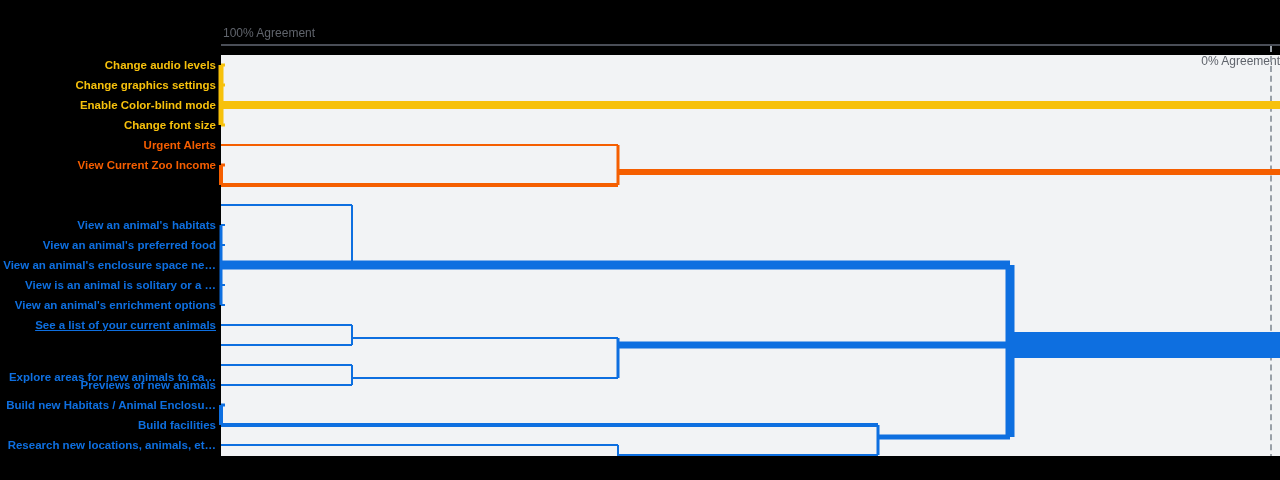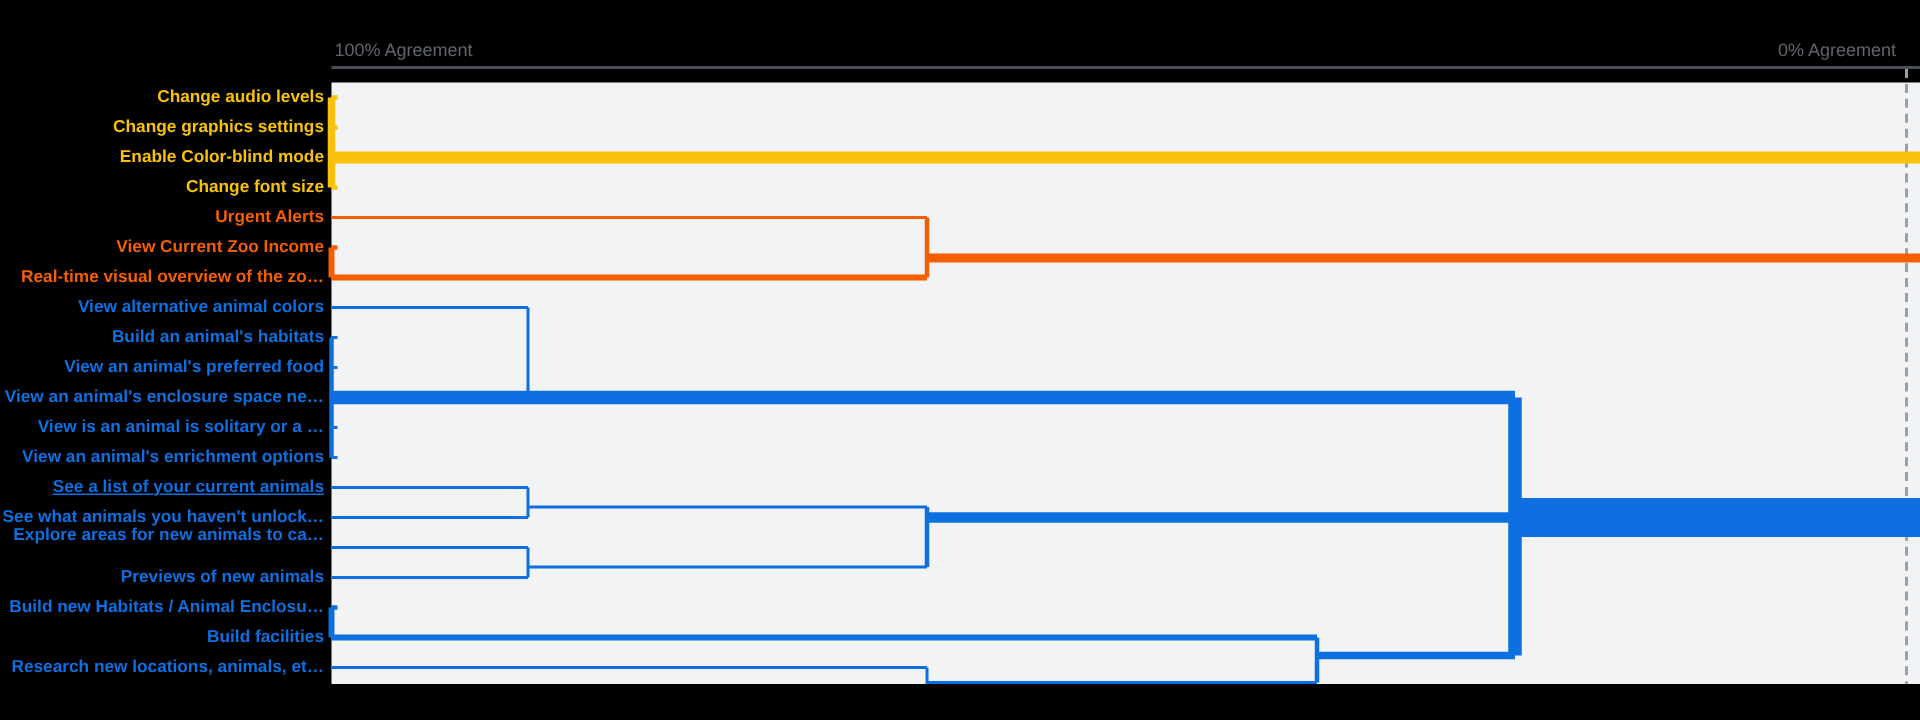--- a/index.html
+++ b/index.html
@@ -34,21 +34,21 @@
     background: #4A4E57;
   }
   .axis-label {
     position: absolute;
     top: 26px;
     font-size: 12px;
     color: #60646C;
     white-space: nowrap;
   }
   #axis-label-left { left: 223px; }
-  #axis-label-right { right: 16px; }
+  #axis-label-right { right: 0px; margin-top: 28px; }
 
   
   #cut-line {
     position: absolute;
     left: 1270px;
     top: 46px;
     width: 0;
     height: 434px;
     border-left: 2px dashed #9AA0A8;
   }
@@ -94,30 +94,27 @@
 
   <div id="cut-line"></div>
 
   <div id="labels">
       <div class="leaf-label" style="top: 0px; color: rgb(247, 193, 12); text-align: center;">Change audio levels</div>
       <div class="leaf-label" style="top: 20px; color: rgb(247, 193, 12);">Change graphics settings</div>
       <div class="leaf-label" style="top: 40px; color: rgb(247, 193, 12);">Enable Color-blind mode</div>
       <div class="leaf-label" style="top: 60px; color: rgb(247, 193, 12);">Change font size</div>
       <div class="leaf-label" style="top: 80px; color: rgb(245, 94, 0);">Urgent Alerts</div>
       <div class="leaf-label" style="top: 100px; color: rgb(245, 94, 0);">View Current Zoo Income</div>
-      <div class="leaf-label" style="top: 120px; color: rgb(245, 94, 0);">Real-time visual overview of the zo…</div>
-      <div class="leaf-label" style="top: 140px; color: rgb(14, 111, 224);">View alternative animal colors</div>
-      <div class="leaf-label" style="top: 160px; color: rgb(14, 111, 224);">Build an animal's habitats</div>
+      <div class="leaf-label" style="top: 160px; color: rgb(14, 111, 224);">View an animal's habitats</div>
       <div class="leaf-label" style="top: 180px; color: rgb(14, 111, 224);">View an animal's preferred food</div>
       <div class="leaf-label" style="top: 220px; color: rgb(14, 111, 224);">View is an animal is solitary or a …</div>
       <div class="leaf-label" style="top: 200px; color: rgb(14, 111, 224);">View an animal's enclosure space ne…</div>
       <div class="leaf-label" style="top: 240px; color: rgb(14, 111, 224); margin-left: 20px;">View an animal's enrichment options</div>
       <div class="leaf-label" style="top: 260px; color: rgb(14, 111, 224); text-decoration: underline;">See a list of your current animals</div>
-      <div class="leaf-label" style="top: 280px; color: rgb(14, 111, 224);">See what animals you haven't unlock…</div>
-      <div class="leaf-label" style="top: 292px; color: rgb(14, 111, 224);">Explore areas for new animals to ca…</div>
+      <div class="leaf-label" style="top: 312px; color: rgb(14, 111, 224);">Explore areas for new animals to ca…</div>
       <div class="leaf-label" style="top: 320px; color: rgb(14, 111, 224);">Previews of new animals</div>
       <div class="leaf-label" style="top: 340px; color: rgb(14, 111, 224);">Build new Habitats / Animal Enclosu…</div>
       <div class="leaf-label" style="top: 360px; color: rgb(14, 111, 224);">Build facilities</div>
       <div class="leaf-label" style="top: 380px; color: rgb(14, 111, 224);">Research new locations, animals, et…</div>
       <div class="leaf-label" style="top: 400px; color: rgb(14, 111, 224);">Zoo Urgent Section</div>
     </div>
 
   <svg id="dendro" viewBox="0 0 1280 480" preserveAspectRatio="none">
       <line x1="221" y1="65" x2="221" y2="125" stroke="#F7C10C" stroke-width="5" stroke-linecap="butt"></line>
       <line x1="221" y1="65" x2="225" y2="65" stroke="#F7C10C" stroke-width="3" stroke-linecap="butt"></line>

